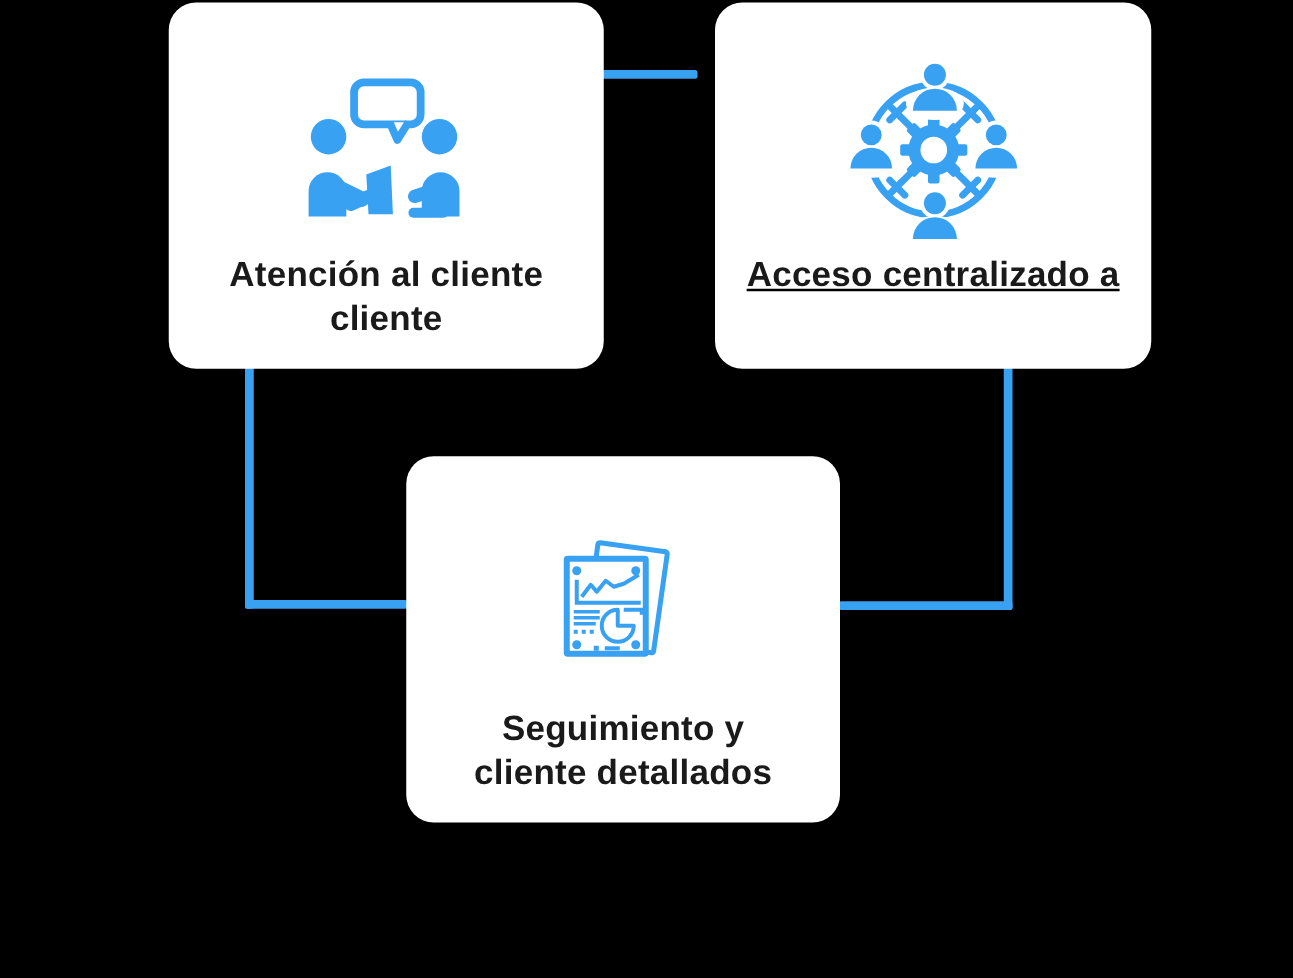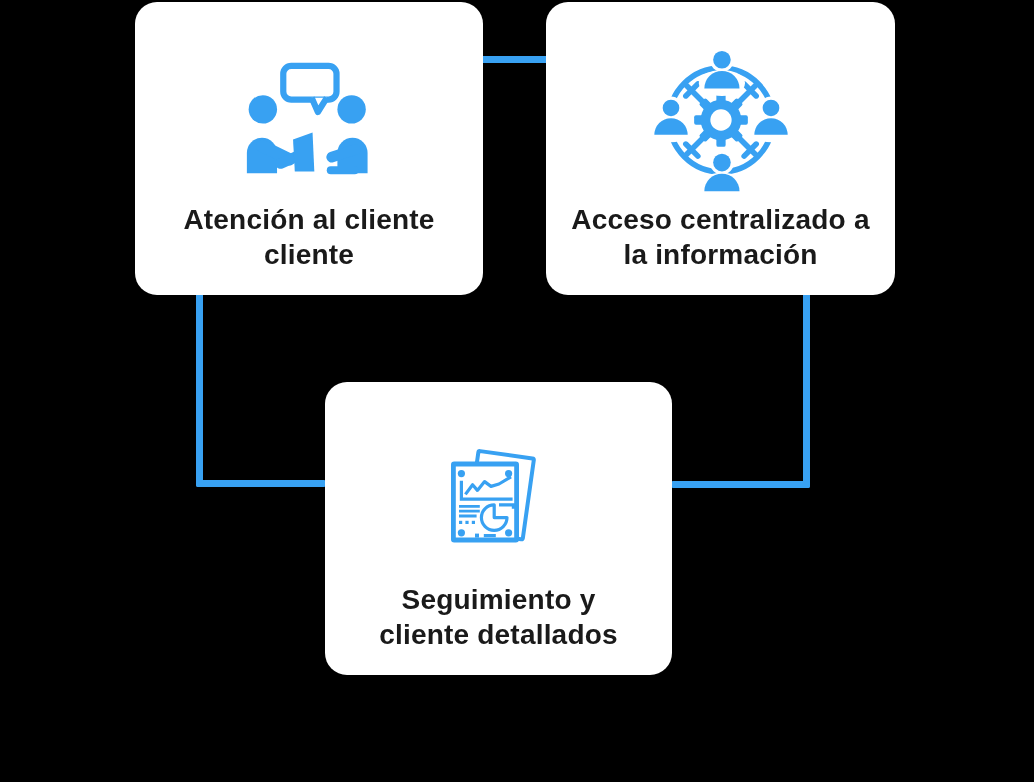--- a/index.html
+++ b/index.html
@@ -19,22 +19,22 @@
   .card{
     position:absolute;
     background:var(--card-bg);
     border-radius:22px;
     display:flex;
     flex-direction:column;
     align-items:center;
     padding-top:44px;
   }
   .card-1{left:135px;top:2px;width:348px;height:293px;}
-  .card-2{left:546px;top:2px;width:349px;height:293px;}
-  .card-3{left:325px;top:382px;width:347px;height:293px;}
+  .card-2{left:572px;top:2px;width:349px;height:293px;text-decoration:underline;}
+  .card-3{left:325px;top:365px;width:347px;height:293px;}
 
   .icon-wrap{
     height:148px;
     display:flex;
     align-items:center;
     justify-content:center;
     color:var(--accent);
   }
   .card-label{
     margin-top:8px;
@@ -139,21 +139,20 @@
             <path d="M63 158 a19 19 0 0 1 38 0 z"></path>
           <circle cx="27" cy="68" r="9"></circle>
             <path d="M9 97 a18 18 0 0 1 36 0 z"></path>
           <circle cx="135" cy="68" r="9"></circle>
             <path d="M117 97 a18 18 0 0 1 36 0 z"></path>
         </g>
       </svg>
     </div>
     <div class="card-label">
       <div>Acceso centralizado a</div>
-      <div>la información</div>
     </div>
   </div>
 
   <div class="card card-3">
     <div class="icon-wrap">
       <svg width="128" height="118" viewBox="0 0 160 140" fill="none">
 
         <rect x="47" y="13" width="70" height="102" rx="2" fill="#ffffff" stroke="currentColor" stroke-width="5" transform="rotate(8 82 64)"></rect>
 
         <rect x="23" y="25" width="79" height="95" rx="1" fill="#ffffff" stroke="currentColor" stroke-width="6"></rect>

